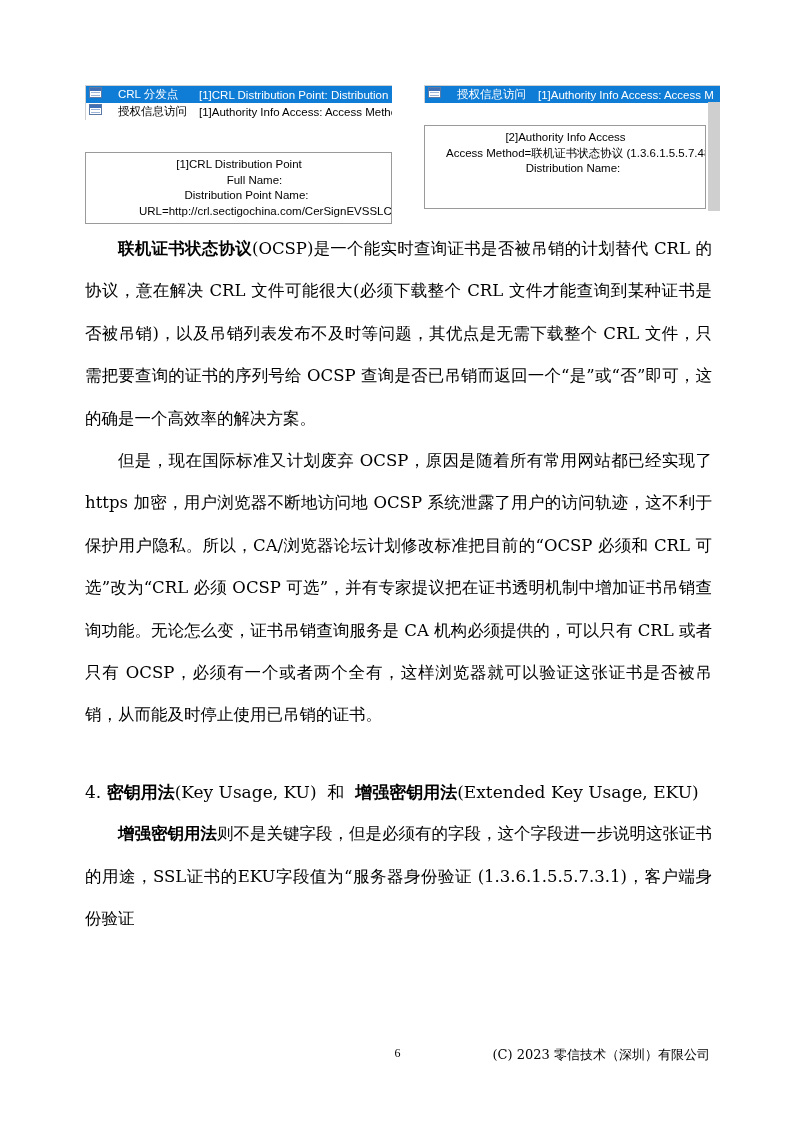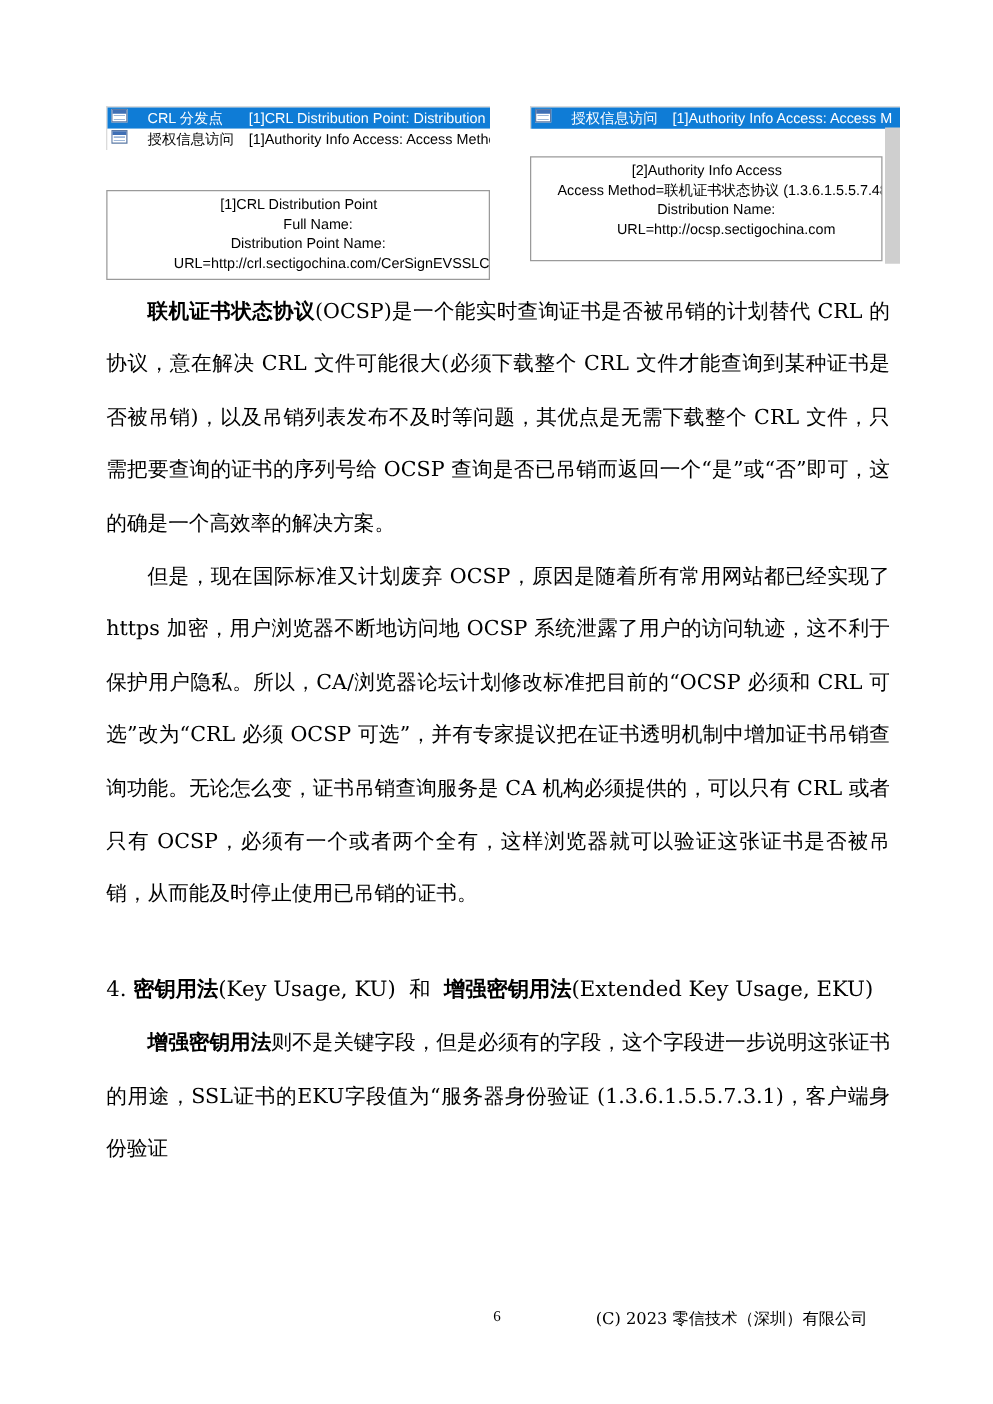--- a/index.html
+++ b/index.html
@@ -122,21 +122,21 @@
   }
   .pagenum {
     position: absolute;
     left: 0; right: 0;
     text-align: center;
     font-size: 12px;
     font-family: "Liberation Serif", serif;
   }
   .copyright {
     position: absolute;
-    right: 16px;
+    right: 0;
     font-family: "DejaVu Serif", serif;
   }
 </style>
 </head>
 <body>
 
 <div class="page">
 
   <div class="shot shot-left">
     <div class="rows">
@@ -171,21 +171,20 @@
             <span>授权信息访问</span>
           </span>
           <span class="cell value">[1]Authority Info Access: Access M</span>
         </div>
     </div>
     <div class="edge-strip"></div>
     <div class="detail">
       <div class="dl i0">[2]Authority Info Access</div>
       <div class="dl i1">Access Method=联机证书状态协议 (1.3.6.1.5.5.7.48.1)</div>
       <div class="dl i1">Distribution Name:</div>
-      <div class="dl i2">URL=http://ocsp.sectigochina.com</div>
     </div>
   </div>
 
   <div class="content">
     <p class="para"><span class="b">联机证书状态协议</span><span>(OCSP)是一个能实时查询证书是否被吊销的计划替代 CRL 的协议，意在解决 CRL 文件可能很大(必须下载整个 CRL 文件才能查询到某种证书是否被吊销)，以及吊销列表发布不及时等问题，其优点是无需下载整个 CRL 文件，只需把要查询的证书的序列号给 OCSP 查询是否已吊销而返回一个“是”或“否”即可，这的确是一个高效率的解决方案。</span></p>
     <p class="para">但是，现在国际标准又计划废弃 OCSP，原因是随着所有常用网站都已经实现了 https 加密，用户浏览器不断地访问地 OCSP 系统泄露了用户的访问轨迹，这不利于保护用户隐私。所以，CA/浏览器论坛计划修改标准把目前的“OCSP 必须和 CRL 可选”改为“CRL 必须 OCSP 可选”，并有专家提议把在证书透明机制中增加证书吊销查询功能。无论怎么变，证书吊销查询服务是 CA 机构必须提供的，可以只有 CRL 或者只有 OCSP，必须有一个或者两个全有，这样浏览器就可以验证这张证书是否被吊销，从而能及时停止使用已吊销的证书。</p>
 
     <h3 class="heading"><span>4. </span><span class="b">密钥用法</span><span>(Key Usage, KU)  和  </span><span class="b">增强密钥用法</span><span>(Extended Key Usage, EKU)</span></h3>
 
     <p class="para"><span class="b">增强密钥用法</span><span>则不是关键字段，但是必须有的字段，这个字段进一步说明这张证书的用途，SSL证书的EKU字段值为“服务器身份验证 (1.3.6.1.5.5.7.3.1)，客户端身份验证</span></p>

